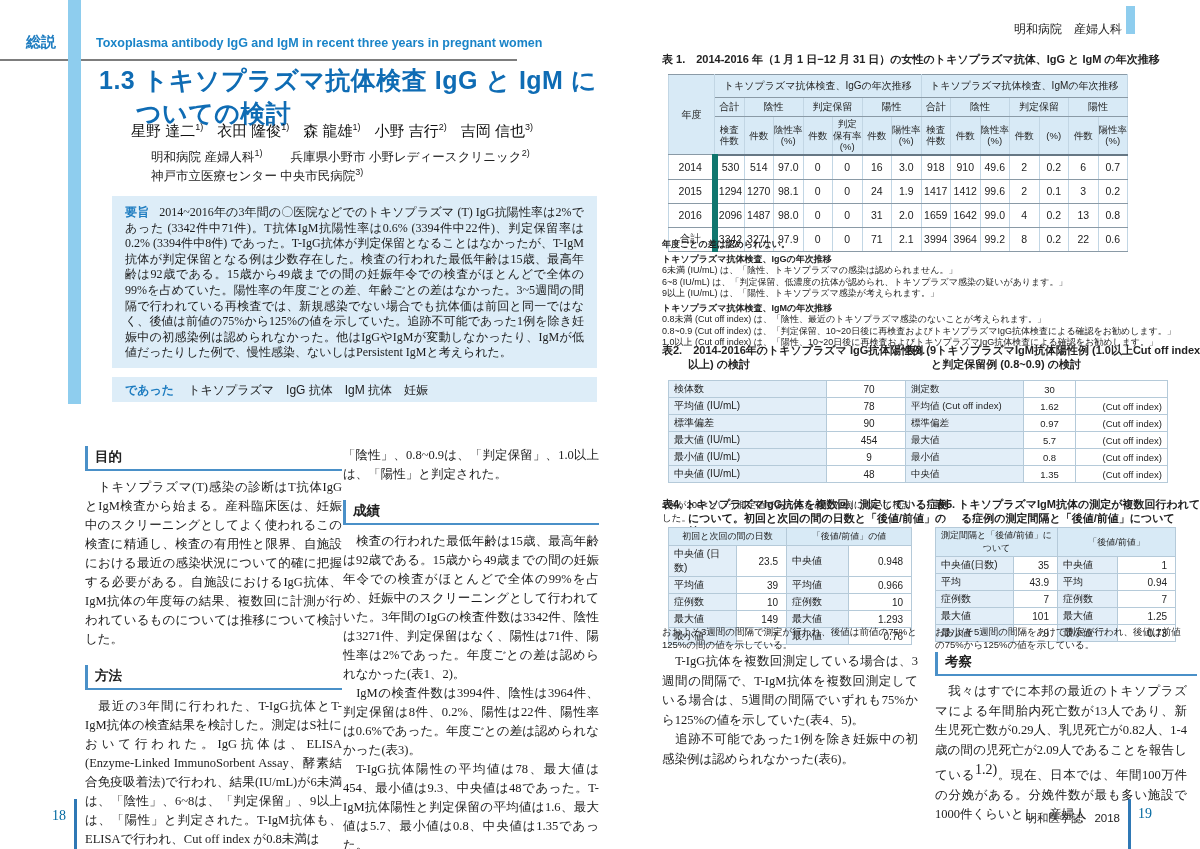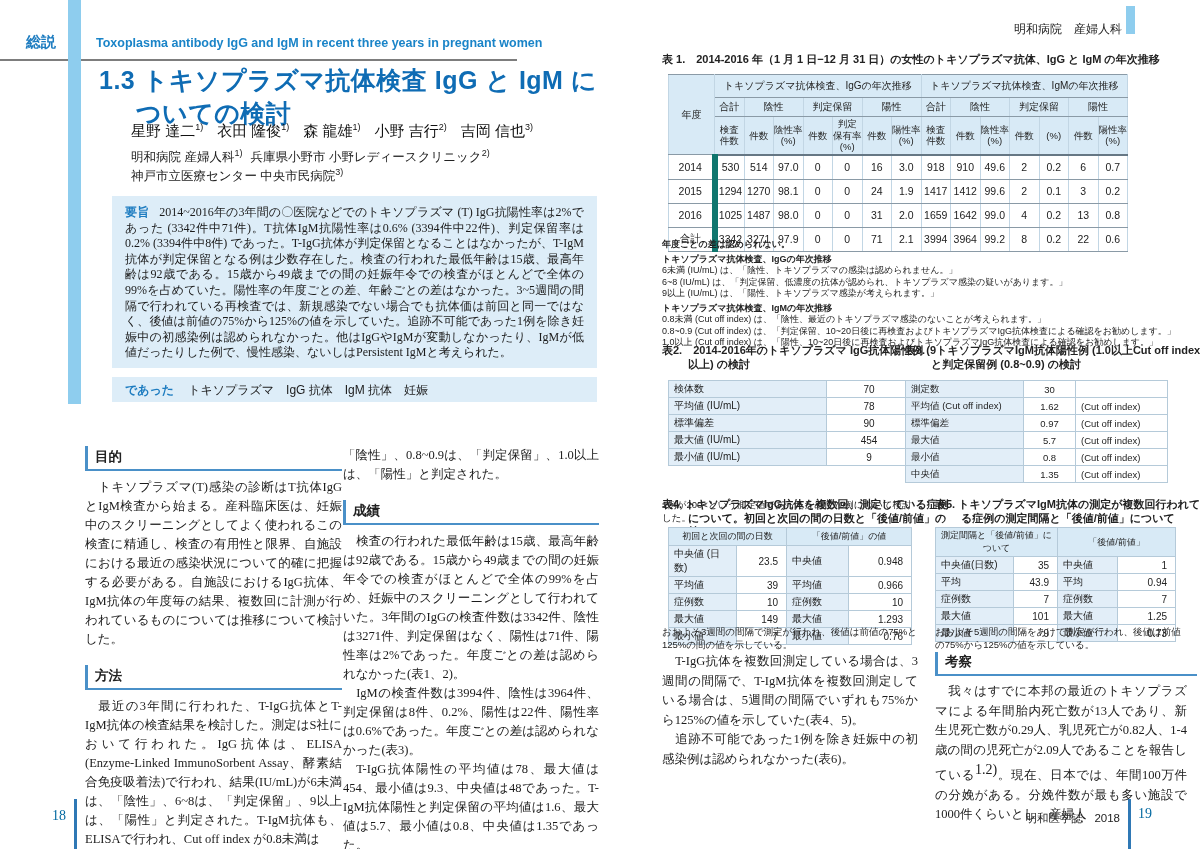--- a/index.html
+++ b/index.html
@@ -10,21 +10,21 @@
   .left-bar{position:absolute;left:68px;top:0;width:13px;height:404px;background:#8ecdee;z-index:2;}
   .top-rule{position:absolute;left:0;top:59px;width:517px;height:2px;background:#7d7d7d;z-index:1;}
   .run-head-en{position:absolute;left:96px;top:36px;font-size:12.5px;font-weight:bold;color:#1a84c8;}
   .art-title{position:absolute;left:99px;top:64px;font-size:25px;line-height:33px;color:#0f6cb4;font-weight:bold;letter-spacing:.5px;}
   .art-title .l2{margin-left:37px;}
   .authors{position:absolute;left:131px;top:122px;font-size:15px;color:#111;}
   .authors .author{margin-right:14px;}
   .authors sup,.affil sup{font-size:9px;}
   .affil1{position:absolute;left:131px;top:148px;font-size:12.5px;color:#222;}
   .affil2{position:absolute;left:131px;top:167px;font-size:12.5px;color:#222;}
-  .affil .seg{margin-right:8px;}
+  .affil .seg{margin-right:8px;margin-left:20px;}
   .abstract-box{position:absolute;left:112px;top:196px;width:485px;height:172px;background:#ddedf8;
                 padding:9px 13px 0 13px;box-sizing:border-box;font-family:"Liberation Serif",serif;
                 font-size:12px;line-height:15.6px;color:#1b1b1b;text-align:justify;}
   .ab-label{color:#1d7cc0;font-weight:bold;font-family:"Liberation Sans",sans-serif;margin-right:10px;}
   .kw-box{position:absolute;left:112px;top:377px;width:485px;height:25px;background:#ddedf8;
           padding:5px 13px;box-sizing:border-box;font-size:12px;color:#1b1b1b;}
   .kw-label{color:#1d7cc0;font-weight:bold;margin-right:14px;}
   
   .pcol{position:absolute;top:446px;width:257px;font-family:"Liberation Serif",serif;
         font-size:12.5px;line-height:19px;color:#1b1b1b;text-align:justify;}
@@ -53,21 +53,21 @@
   #t1 tbody td:nth-child(9){border-left:1.5px solid #8a9aa6;}
   #t1 tbody td:nth-child(2){border-left:6px solid #0f766e;}
   .t1-notes{position:absolute;left:662px;top:239px;width:535px;font-size:9px;line-height:11.5px;color:#222;}
   .t1-notes .overall{font-weight:bold;margin-bottom:3px;}
   .t1-notes .nt{font-weight:bold;margin-top:3px;}
   
   .stat th,.stat td{border:1px solid #b5cad9;padding:1px 5px;color:#222;}
   .stat{font-size:10px;}
   .stat td.lbl{background:#e2eef8;text-align:left;}
   .stat td.val{background:#fff;text-align:center;}
-  .stat td.unit{background:#fff;text-align:left;font-size:9.5px;}
+  .stat td.unit{background:#fff;text-align:right;font-size:9.5px;}
   .stat th{background:#d8eaf6;font-size:9px;font-weight:normal;height:15px;}
   #t2{position:absolute;left:668px;top:380px;width:243px;table-layout:fixed;padding-left:46px;}
   #t2 td{height:14px;}
   #t2 col.c1{width:158px;} #t2 col.c2{width:85px;}
   #t3{position:absolute;left:905px;top:380px;width:262px;table-layout:fixed;font-size:9.5px;}
   #t3 td{height:14px;}
   #t3 col.c1{width:118px;} #t3 col.c2{width:52px;} #t3 col.c3{width:92px;}
   #t4{position:absolute;left:668px;top:527px;width:243px;table-layout:fixed;}
   #t4 td{height:13px;}
   #t4 col.c1{width:68px;} #t4 col.c2{width:50px;} #t4 col.c3{width:62px;} #t4 col.c4{width:63px;}
@@ -218,21 +218,21 @@
           <td>1412</td>
           <td>99.6</td>
           <td>2</td>
           <td>0.1</td>
           <td>3</td>
           <td>0.2</td>
         </tr>
 
         <tr>
           <td>2016</td>
-          <td>1025</td>
+          <td>2096</td>
           <td>1487</td>
           <td>98.0</td>
           <td>0</td>
           <td>0</td>
           <td>31</td>
           <td>2.0</td>
           <td>1659</td>
           <td>1642</td>
           <td>99.0</td>
           <td>4</td>
@@ -299,20 +299,24 @@
           <td class="lbl">標準偏差</td>
           <td class="val">90</td>
         </tr>
         <tr>
           <td class="lbl">最大値 (IU/mL)</td>
           <td class="val">454</td>
         </tr>
         <tr>
           <td class="lbl">最小値 (IU/mL)</td>
           <td class="val">9</td>
+        </tr>
+        <tr>
+          <td class="lbl">中央値 (IU/mL)</td>
+          <td class="val">48</td>
         </tr>
       </tbody>
   </table>
   <div class="tbl-note" style="left:662px;top:498px;width:250px;">1例が200&lt;という測定値であったために70例について検討した。</div>
 
   <div class="tbl-title" style="left:905px;top:344px;width:285px;">表3.　トキソプラズマIgM抗体陽性例 (1.0以上Cut off index) と判定保留例 (0.8~0.9) の検討</div>
   <table id="t3" class="stat">
     <colgroup>
         <col class="c1">
         <col class="c2">

